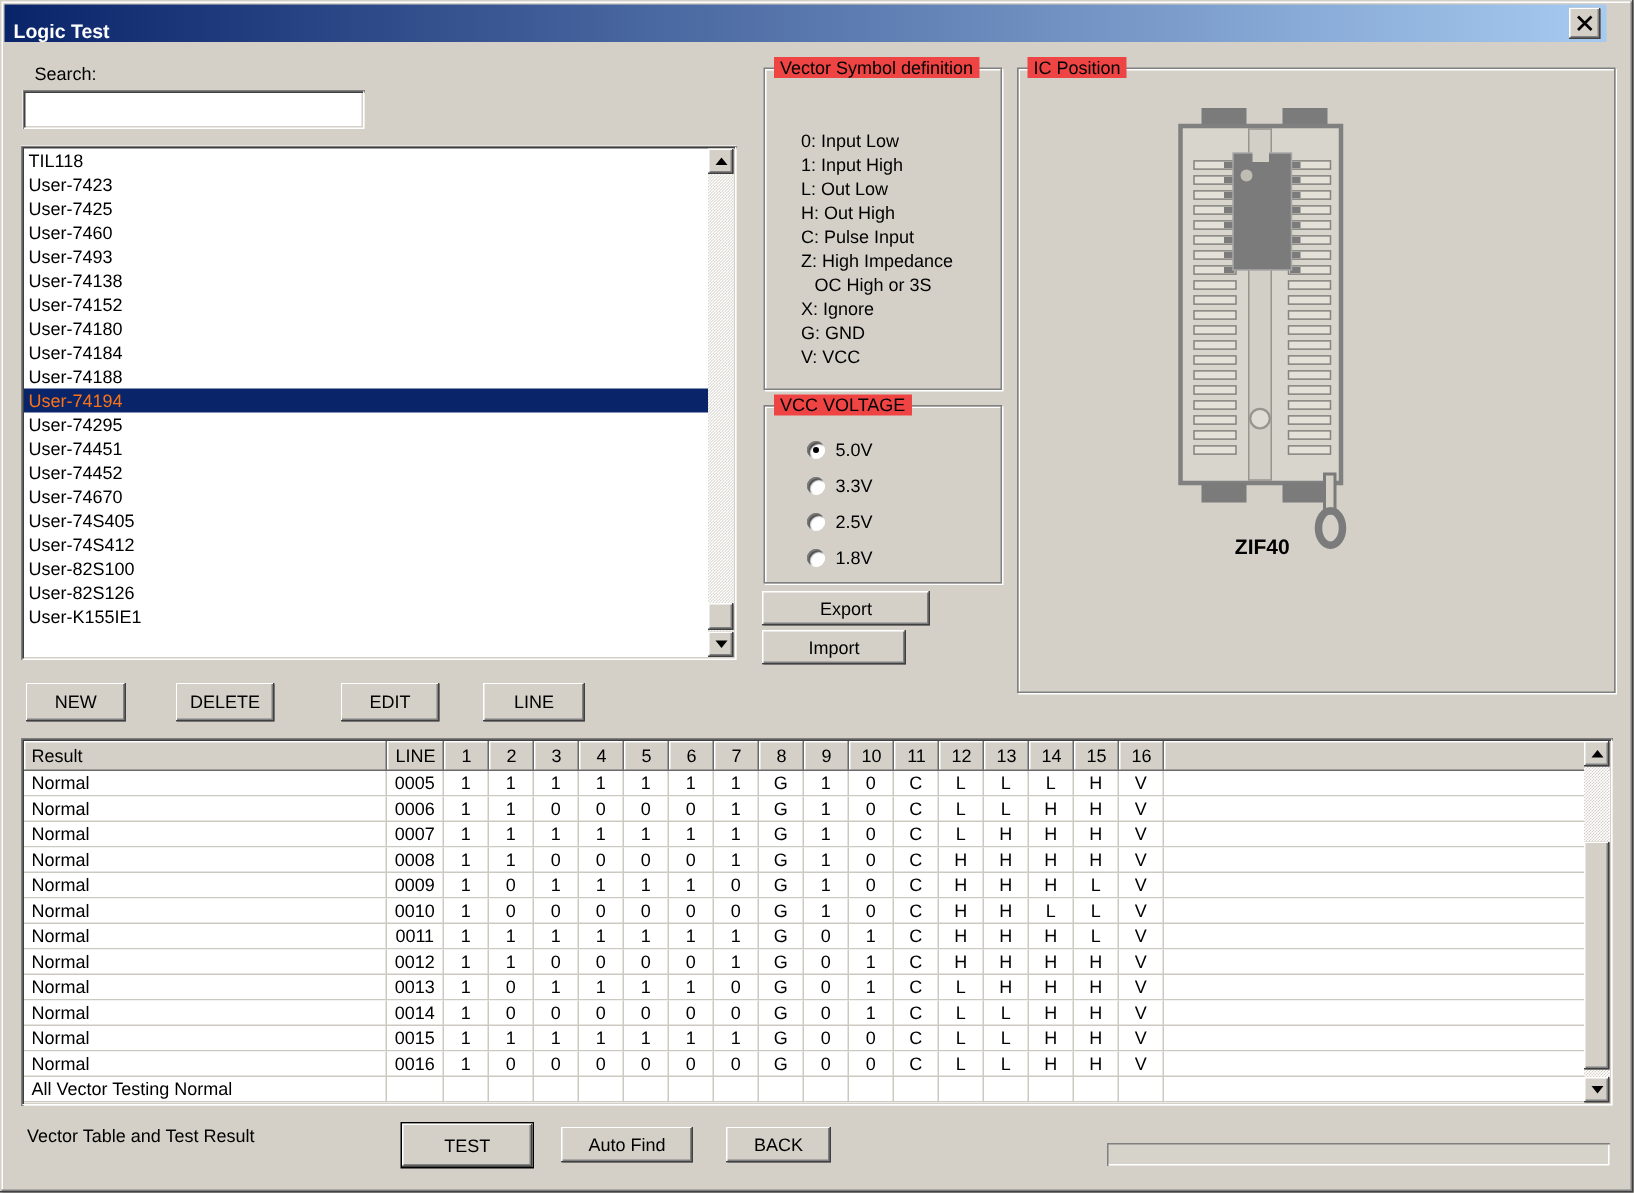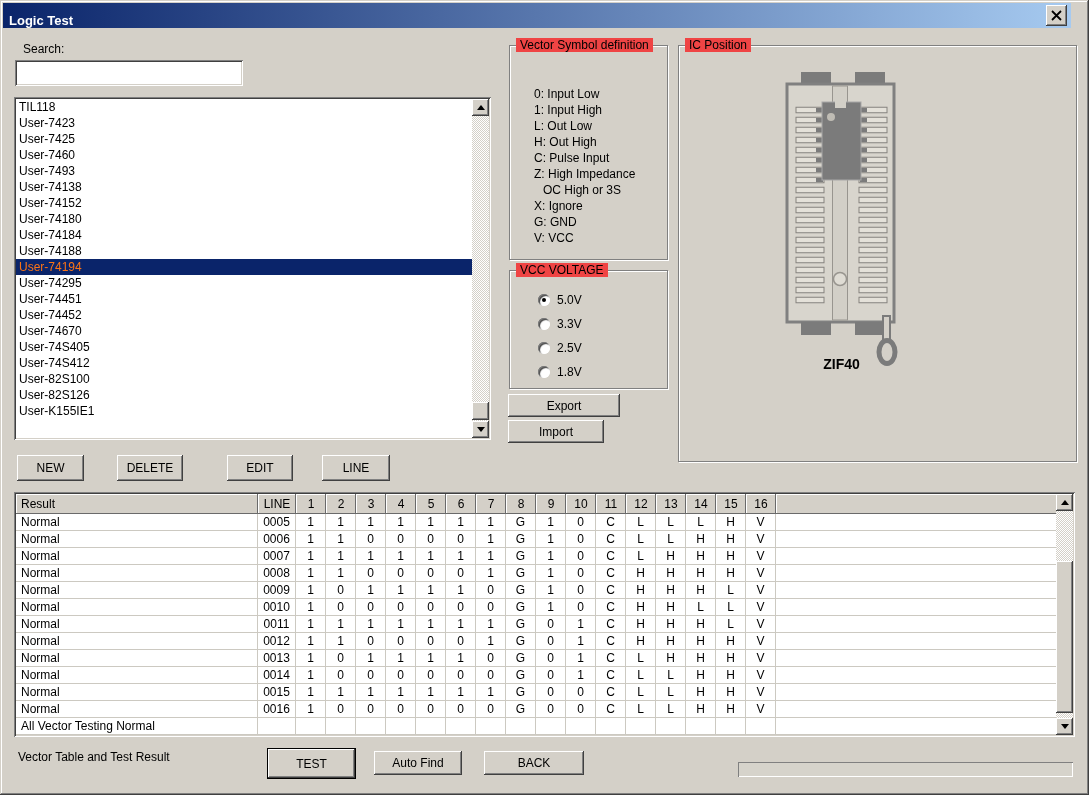--- a/index.html
+++ b/index.html
@@ -600,17 +600,17 @@
         </div>
     </div>
   </div>
 
   <div class="caption">Vector Table and Test Result</div>
 
   <div class="default-btn-wrap" style="left:267px;top:748px;width:87px;height:29px;">
     <div class="default-btn-inner">TEST</div>
   </div>
   <div class="btn raised" style="left:374px;top:751px;width:88px;height:24px;">Auto Find</div>
-  <div class="btn raised" style="left:484px;top:751px;width:100px;height:24px;">BACK</div>
+  <div class="btn raised" style="left:484px;top:751px;width:70px;height:24px;">BACK</div>
 
   <div class="progress"></div>
 
 </div>
 
 </body></html>

